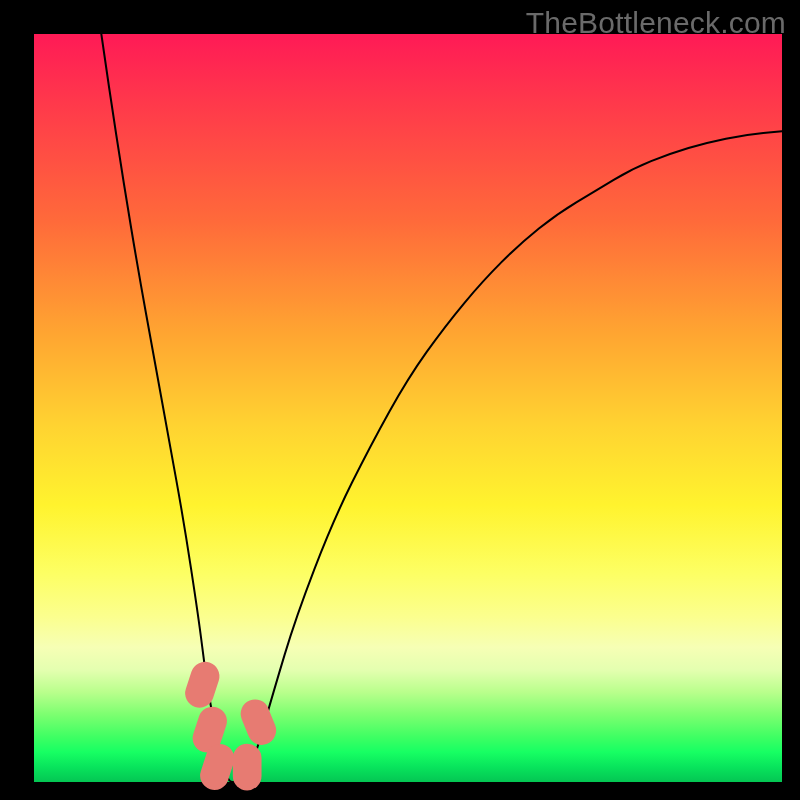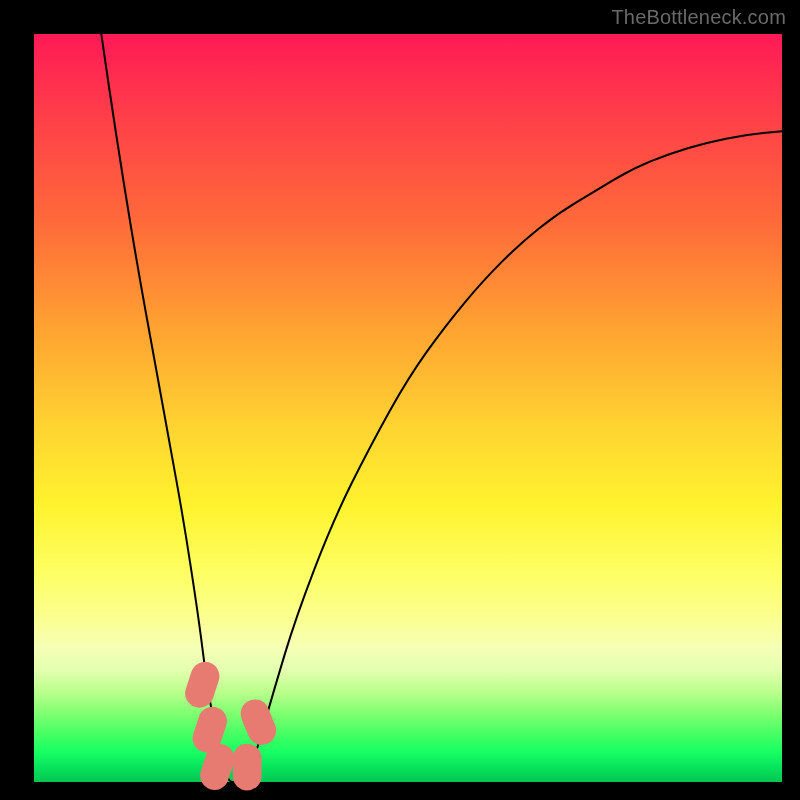--- a/index.html
+++ b/index.html
@@ -44,21 +44,21 @@
       #17ff63 96%,
       #08e45c 98%,
       #04c653 100%
     );
   }
   .watermark {
     position: absolute;
     top: 6px;
     right: 14px;
     color: #6a6a6a;
-    font-size: 20px;
+    font-size: 30px;
     letter-spacing: 0.2px;
     user-select: none;
     margin-left: 20px;
   }
   svg.curve {
     position: absolute;
     left: 0;
     top: 0;
     width: 748px;
     height: 748px;

